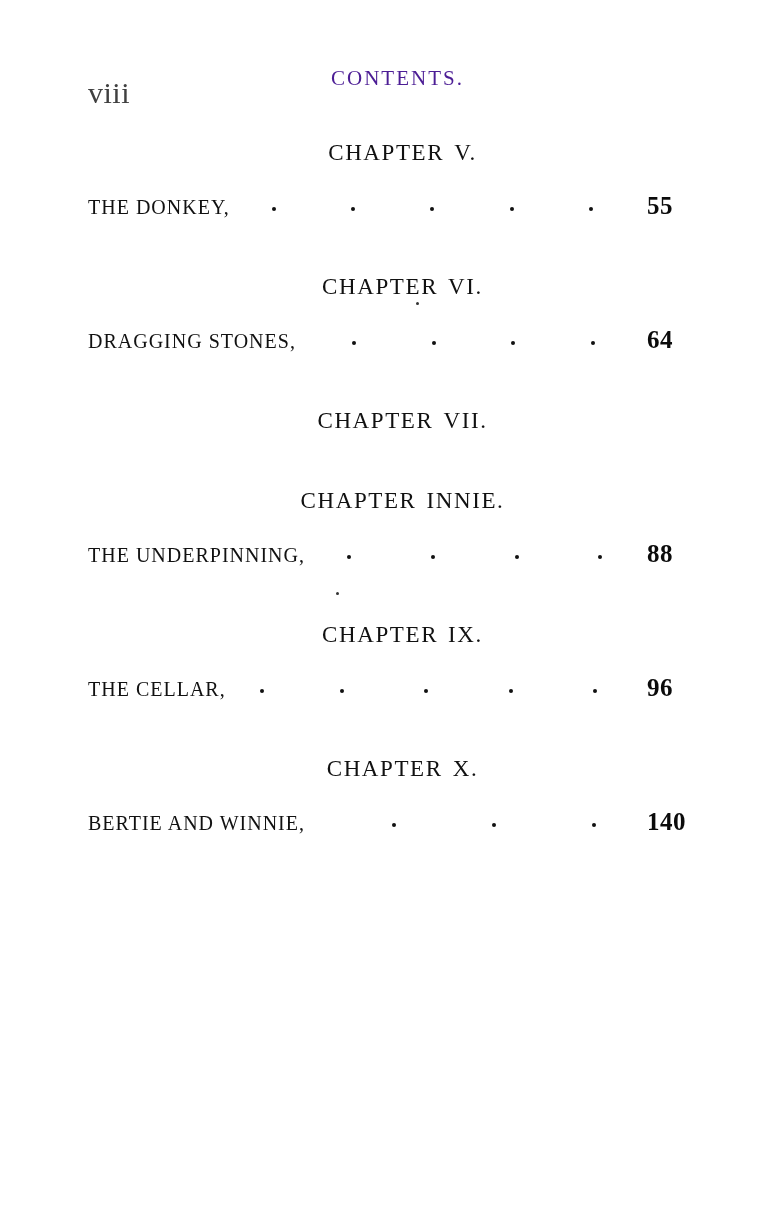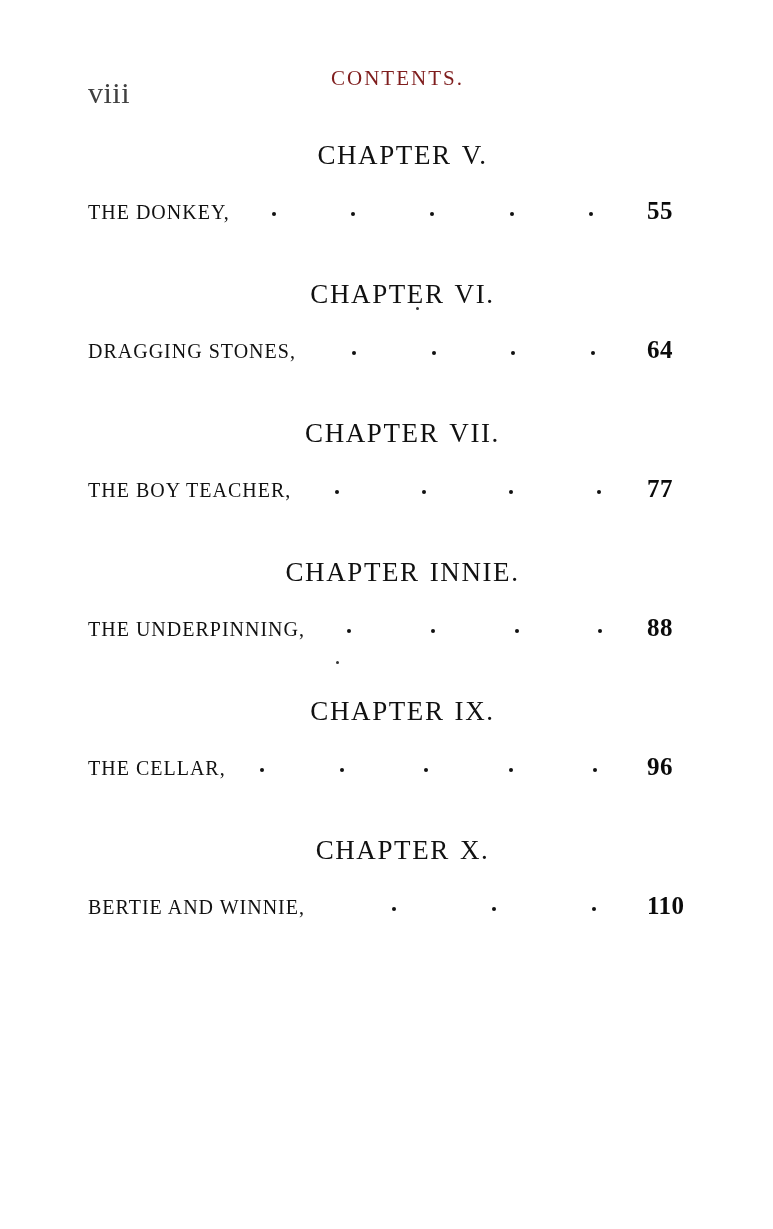--- a/index.html
+++ b/index.html
@@ -40,42 +40,42 @@
   }
   .head-title {
     position: absolute;
     left: 0;
     right: 0;
     top: 6px;
     text-align: center;
     font-family: "Liberation Serif", serif;
     font-size: 21px;
     letter-spacing: 2.0px;
-    color: #7f1d1d;
+    color: #4c1d95;
     text-indent: 2px;
     padding-left: 20px;
   }
 
   
   .toc {
     position: absolute;
     top: 140px;
     left: 0;
     right: 0;
   }
 
   .entry {
     position: relative;
     width: 100%;
   }
 
   .chapter-head {
     text-align: center;
     font-family: "Liberation Serif", serif;
-    font-size: 27px;
+    font-size: 23px;
     letter-spacing: 1.6px;
     color: #111;
     padding-left: 32px;
   }
   .chapter-head .num {
     margin-left: 10px;
   }
 
   .line {
     position: relative;
@@ -175,30 +175,20 @@
       </div>
       <span class="speck" style="left:416px; top:28px;"></span>
     </div>
 
     <div class="gap-2"></div>
 
     <div class="entry">
       <div class="chapter-head">
         <span>CHAPTER</span><span class="num">VII.</span>
       </div>
-      <div class="line">
-        <span class="entry-title"><span class="CAP">T</span>HE <span class="CAP">B</span>OY <span class="CAP">T</span>EACHER,</span>
-        <span class="leaders">
-          <span class="dot" style="left:10%"></span>
-          <span class="dot" style="left:36%"></span>
-          <span class="dot" style="left:62%"></span>
-          <span class="dot" style="left:88%"></span>
-        </span>
-        <span class="pagenum">77</span>
-      </div>
     </div>
 
     <div class="gap-2"></div>
 
     <div class="entry">
       <div class="chapter-head">
         <span>CHAPTER</span><span class="num">INNIE.</span>
       </div>
       <div class="line">
         <span class="entry-title"><span class="CAP">T</span>HE <span class="CAP">U</span>NDERPINNING,</span>
@@ -238,18 +228,18 @@
       <div class="chapter-head">
         <span>CHAPTER</span><span class="num">X.</span>
       </div>
       <div class="line">
         <span class="entry-title"><span class="CAP">B</span>ERTIE AND <span class="CAP">W</span>INNIE,</span>
         <span class="leaders">
           <span class="dot" style="left:24%"></span>
           <span class="dot" style="left:55%"></span>
           <span class="dot" style="left:86%"></span>
         </span>
-        <span class="pagenum">110</span>
+        <span class="pagenum">140</span>
       </div>
     </div>
 
   </div>
 </div>
 
 </body></html>

